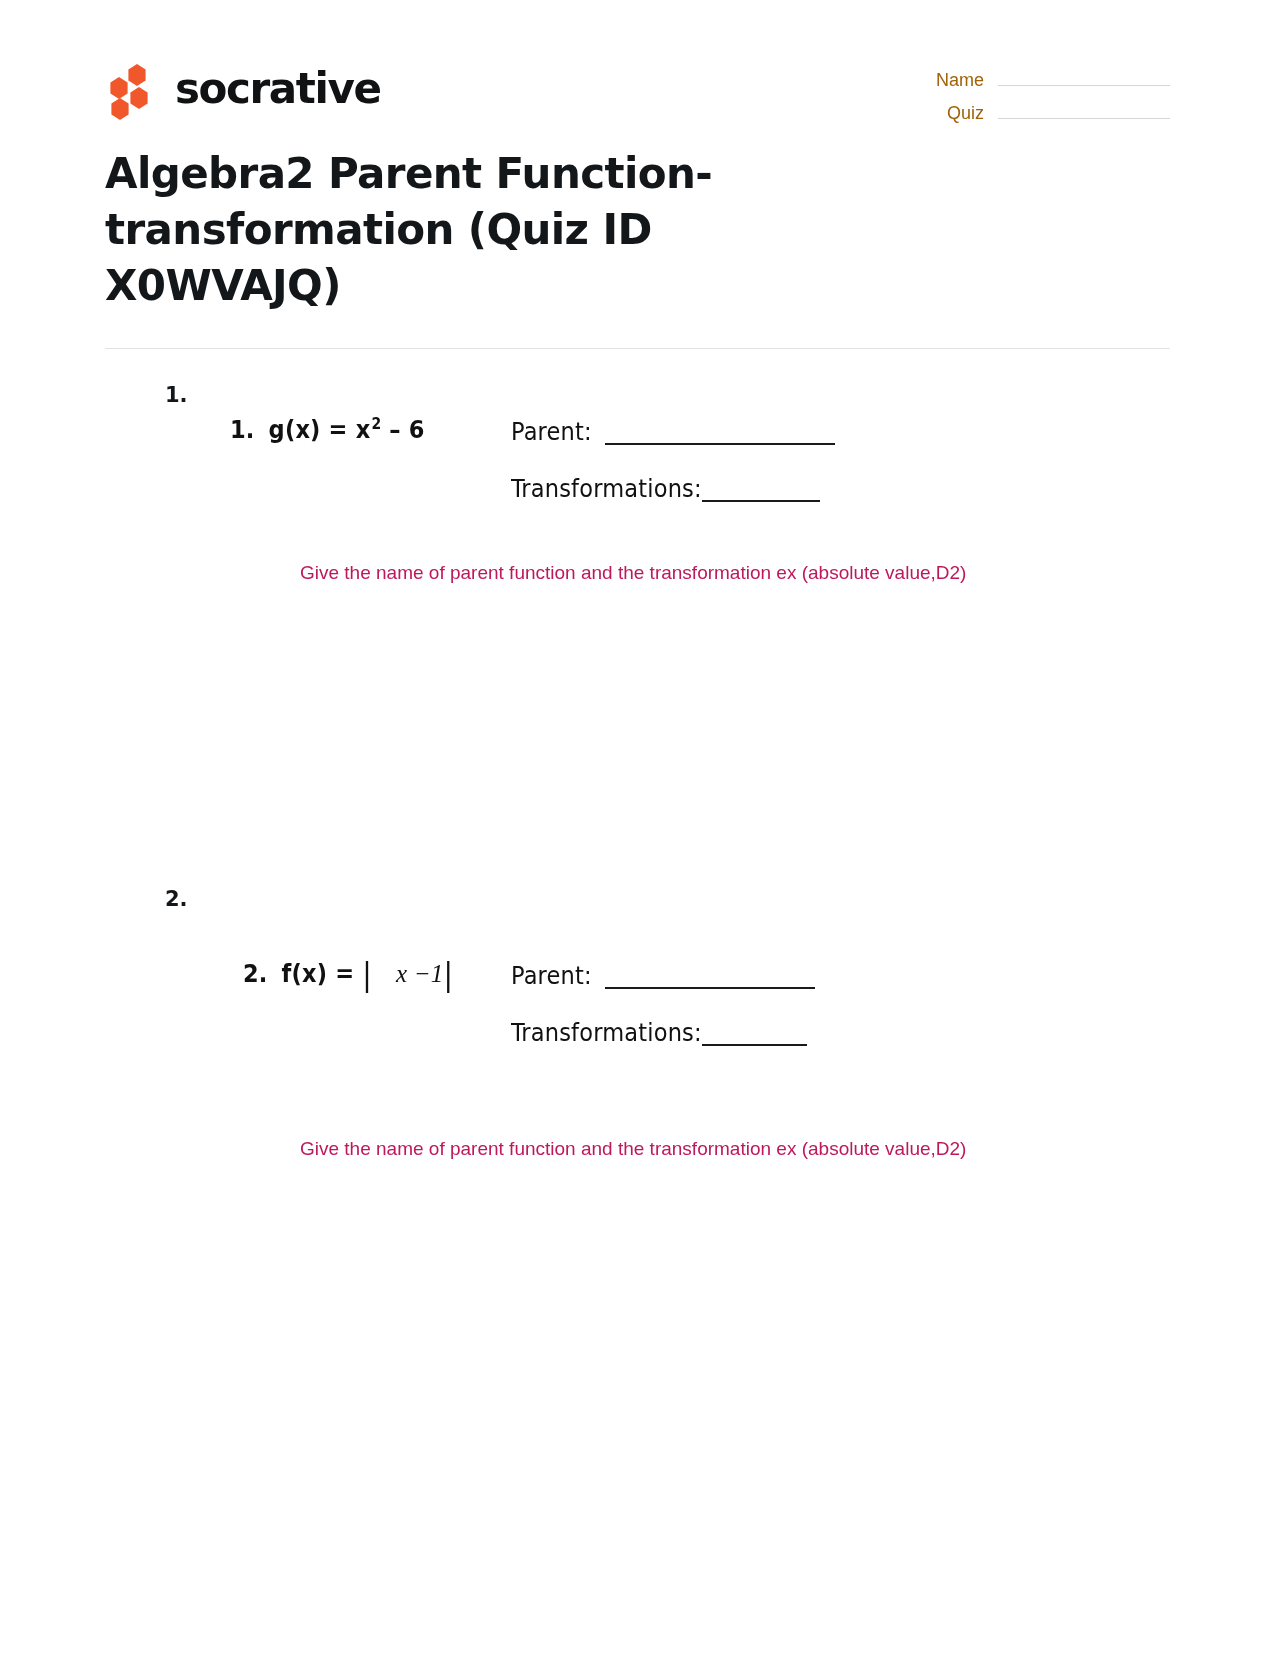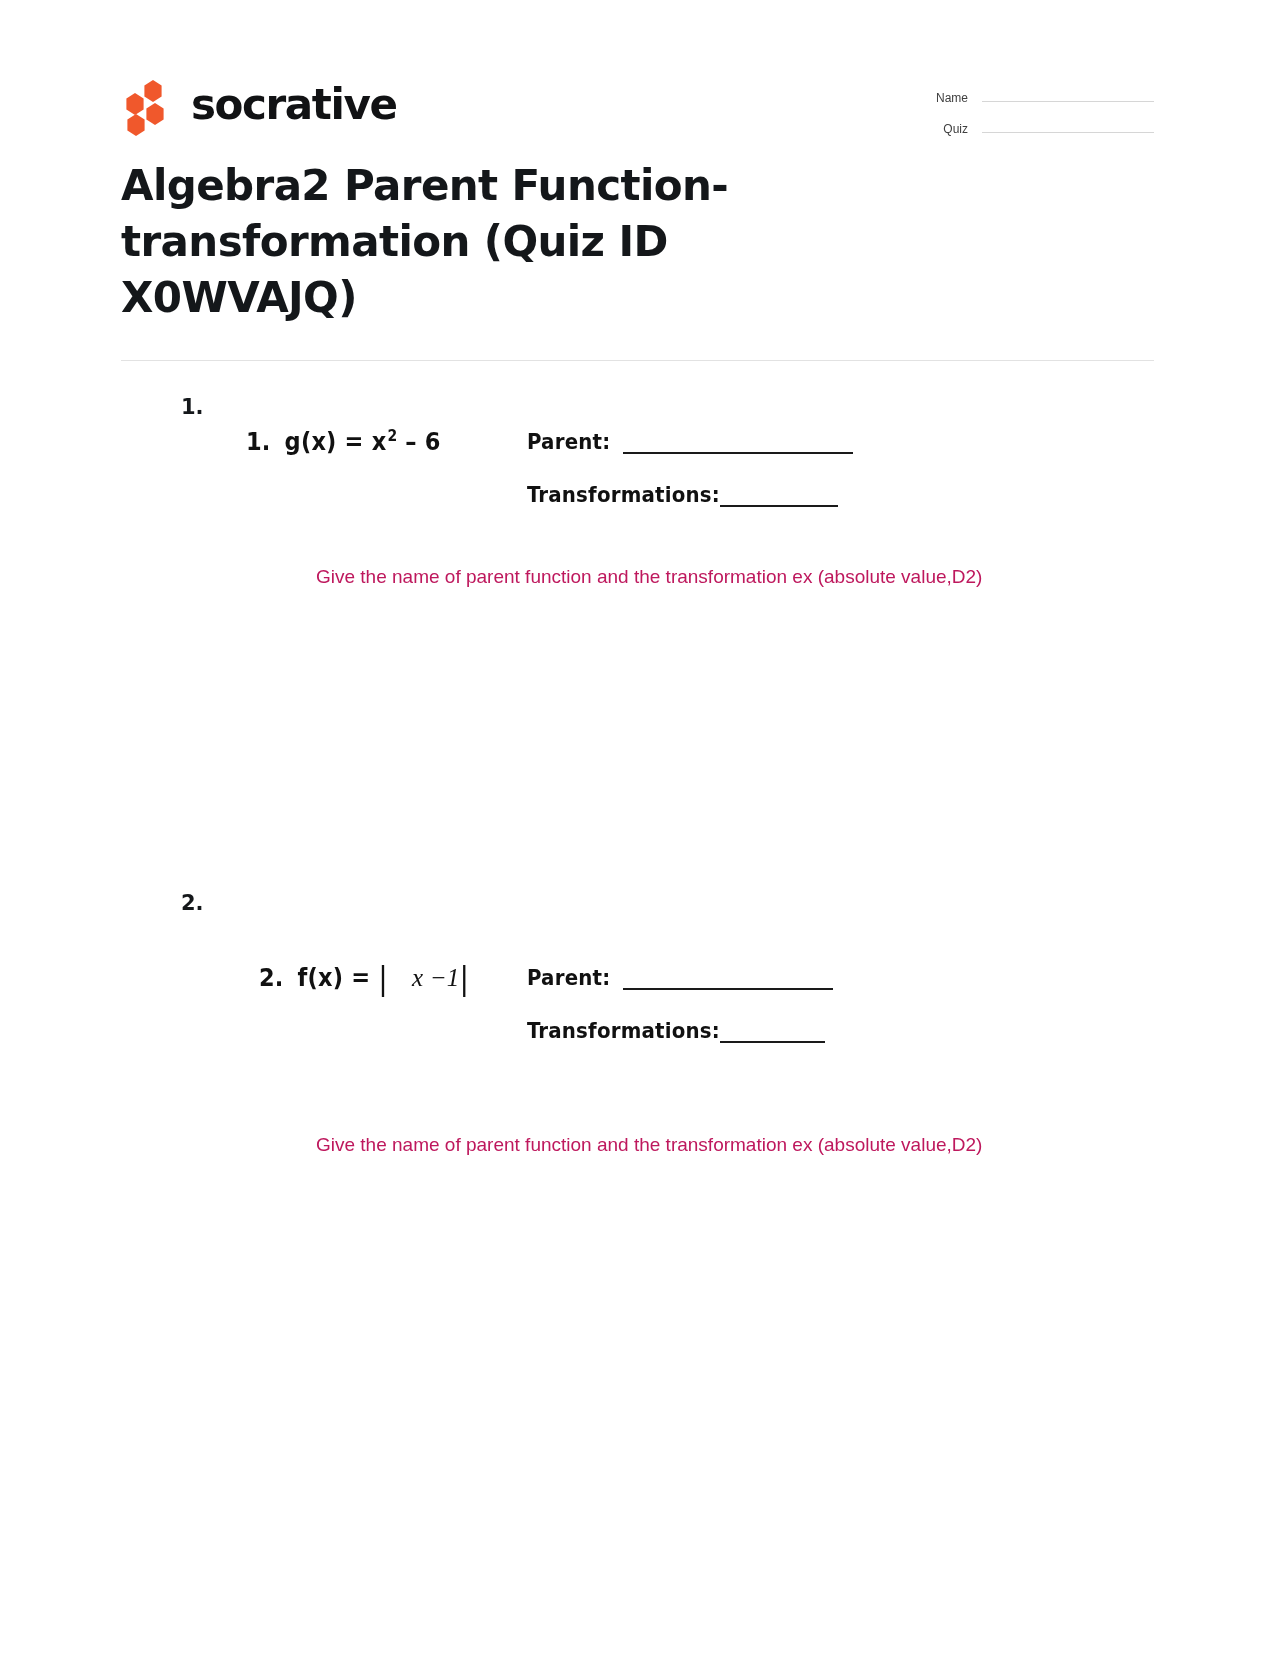--- a/index.html
+++ b/index.html
@@ -12,21 +12,21 @@
     height: 1653px;
     font-family: "Liberation Sans", sans-serif;
     color: #14171a;
     position: relative;
     overflow: hidden;
   }
 
   .page {
     width: 1275px;
     height: 1653px;
-    padding: 16px;
+    padding: 0;
     box-sizing: border-box;
     position: relative;
   }
 
   
   .header {
     position: relative;
     padding: 52px 105px 0 105px;
     display: flex;
     align-items: flex-start;
@@ -59,22 +59,22 @@
     margin-top: 14px;
   }
   .meta-row {
     display: flex;
     align-items: baseline;
     justify-content: flex-end;
     gap: 14px;
     margin-bottom: 8px;
   }
   .meta-label {
-    font-size: 12px;
-    color: #404040;
+    font-size: 18px;
+    color: #a16207;
     white-space: nowrap;
   }
   .meta-line {
     width: 172px;
     border-bottom: 1.5px solid #d6d6d6;
     height: 19px;
   }
 
   
   .title-block {
@@ -158,22 +158,22 @@
     font-size: 1.25em;
     line-height: 0.8;
     position: relative;
     top: 3px;
   }
 
   .math-right {
     padding-top: 2px;
   }
   .blank-row {
-    font-size: 22px;
-    font-weight: 700;
+    font-size: 25px;
+    font-weight: 400;
     white-space: nowrap;
     letter-spacing: 0.2px;
     margin-bottom: 28px;
     font-stretch: condensed;
   }
   .blank-row:last-child { margin-bottom: 0; margin-top: 20px; }
   .blank-line {
     display: inline-block;
     border-bottom: 2.5px solid #1a1a1a;
     vertical-align: -5px;

